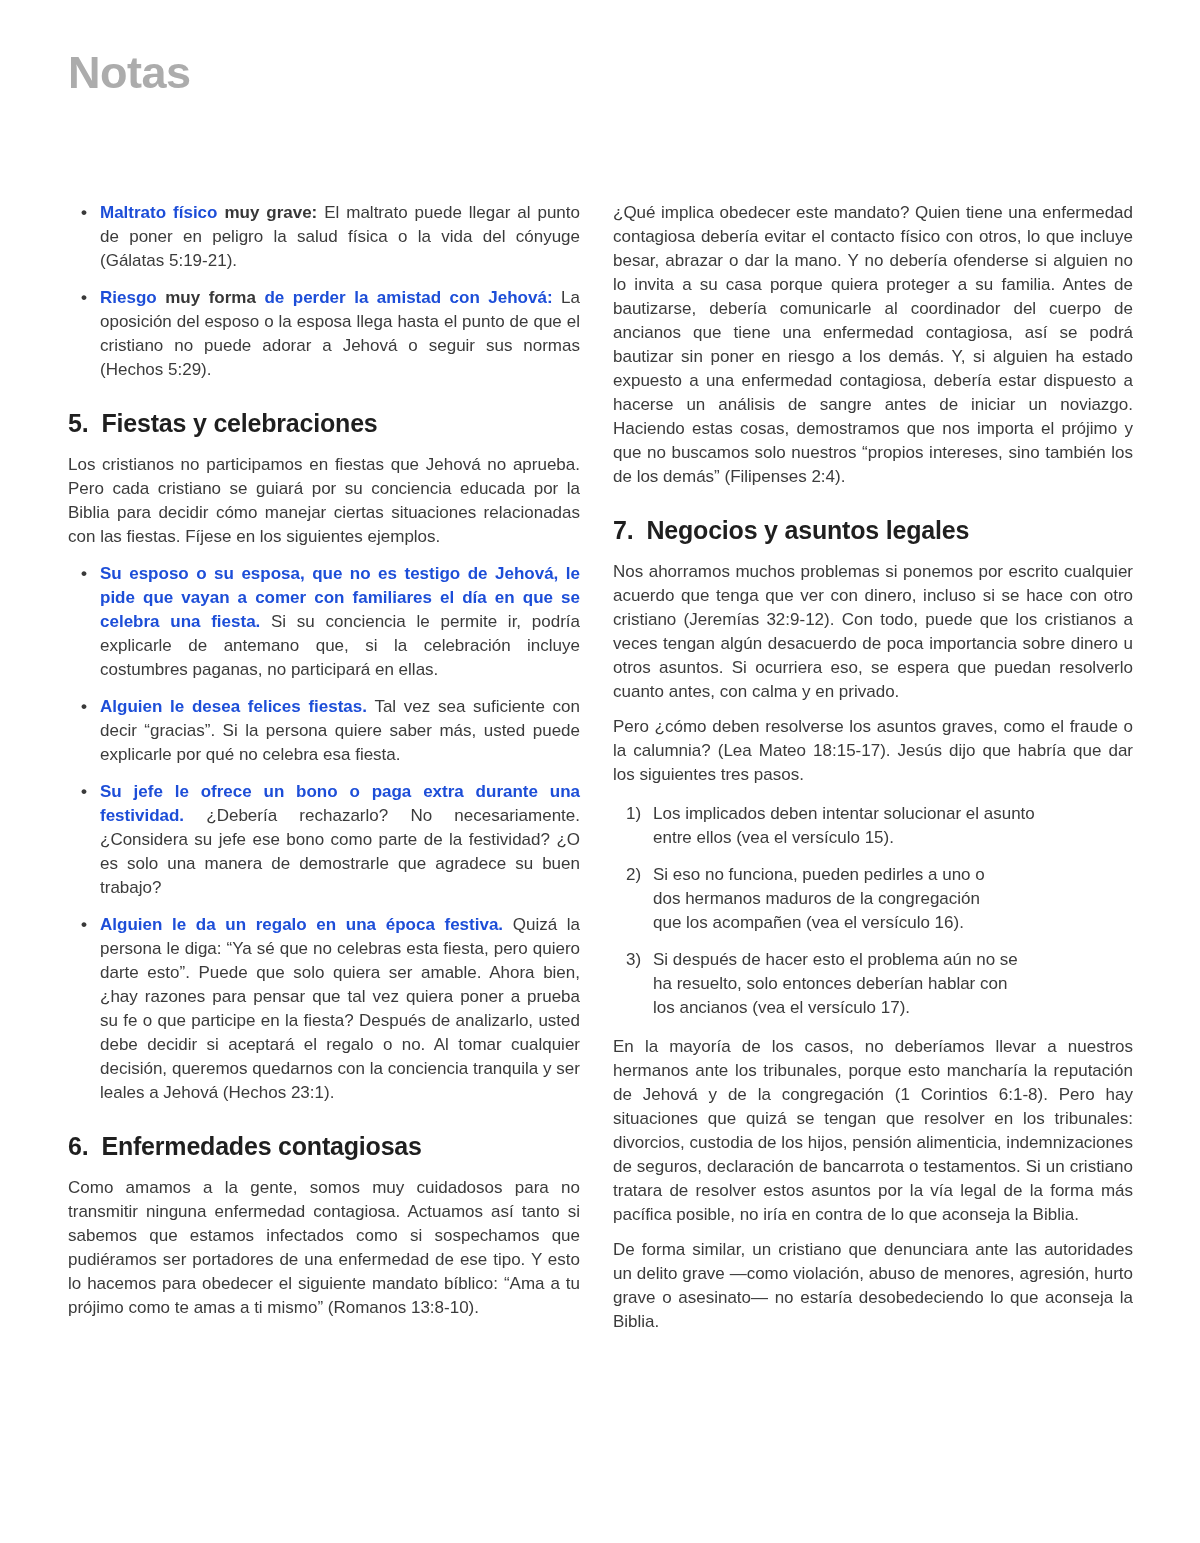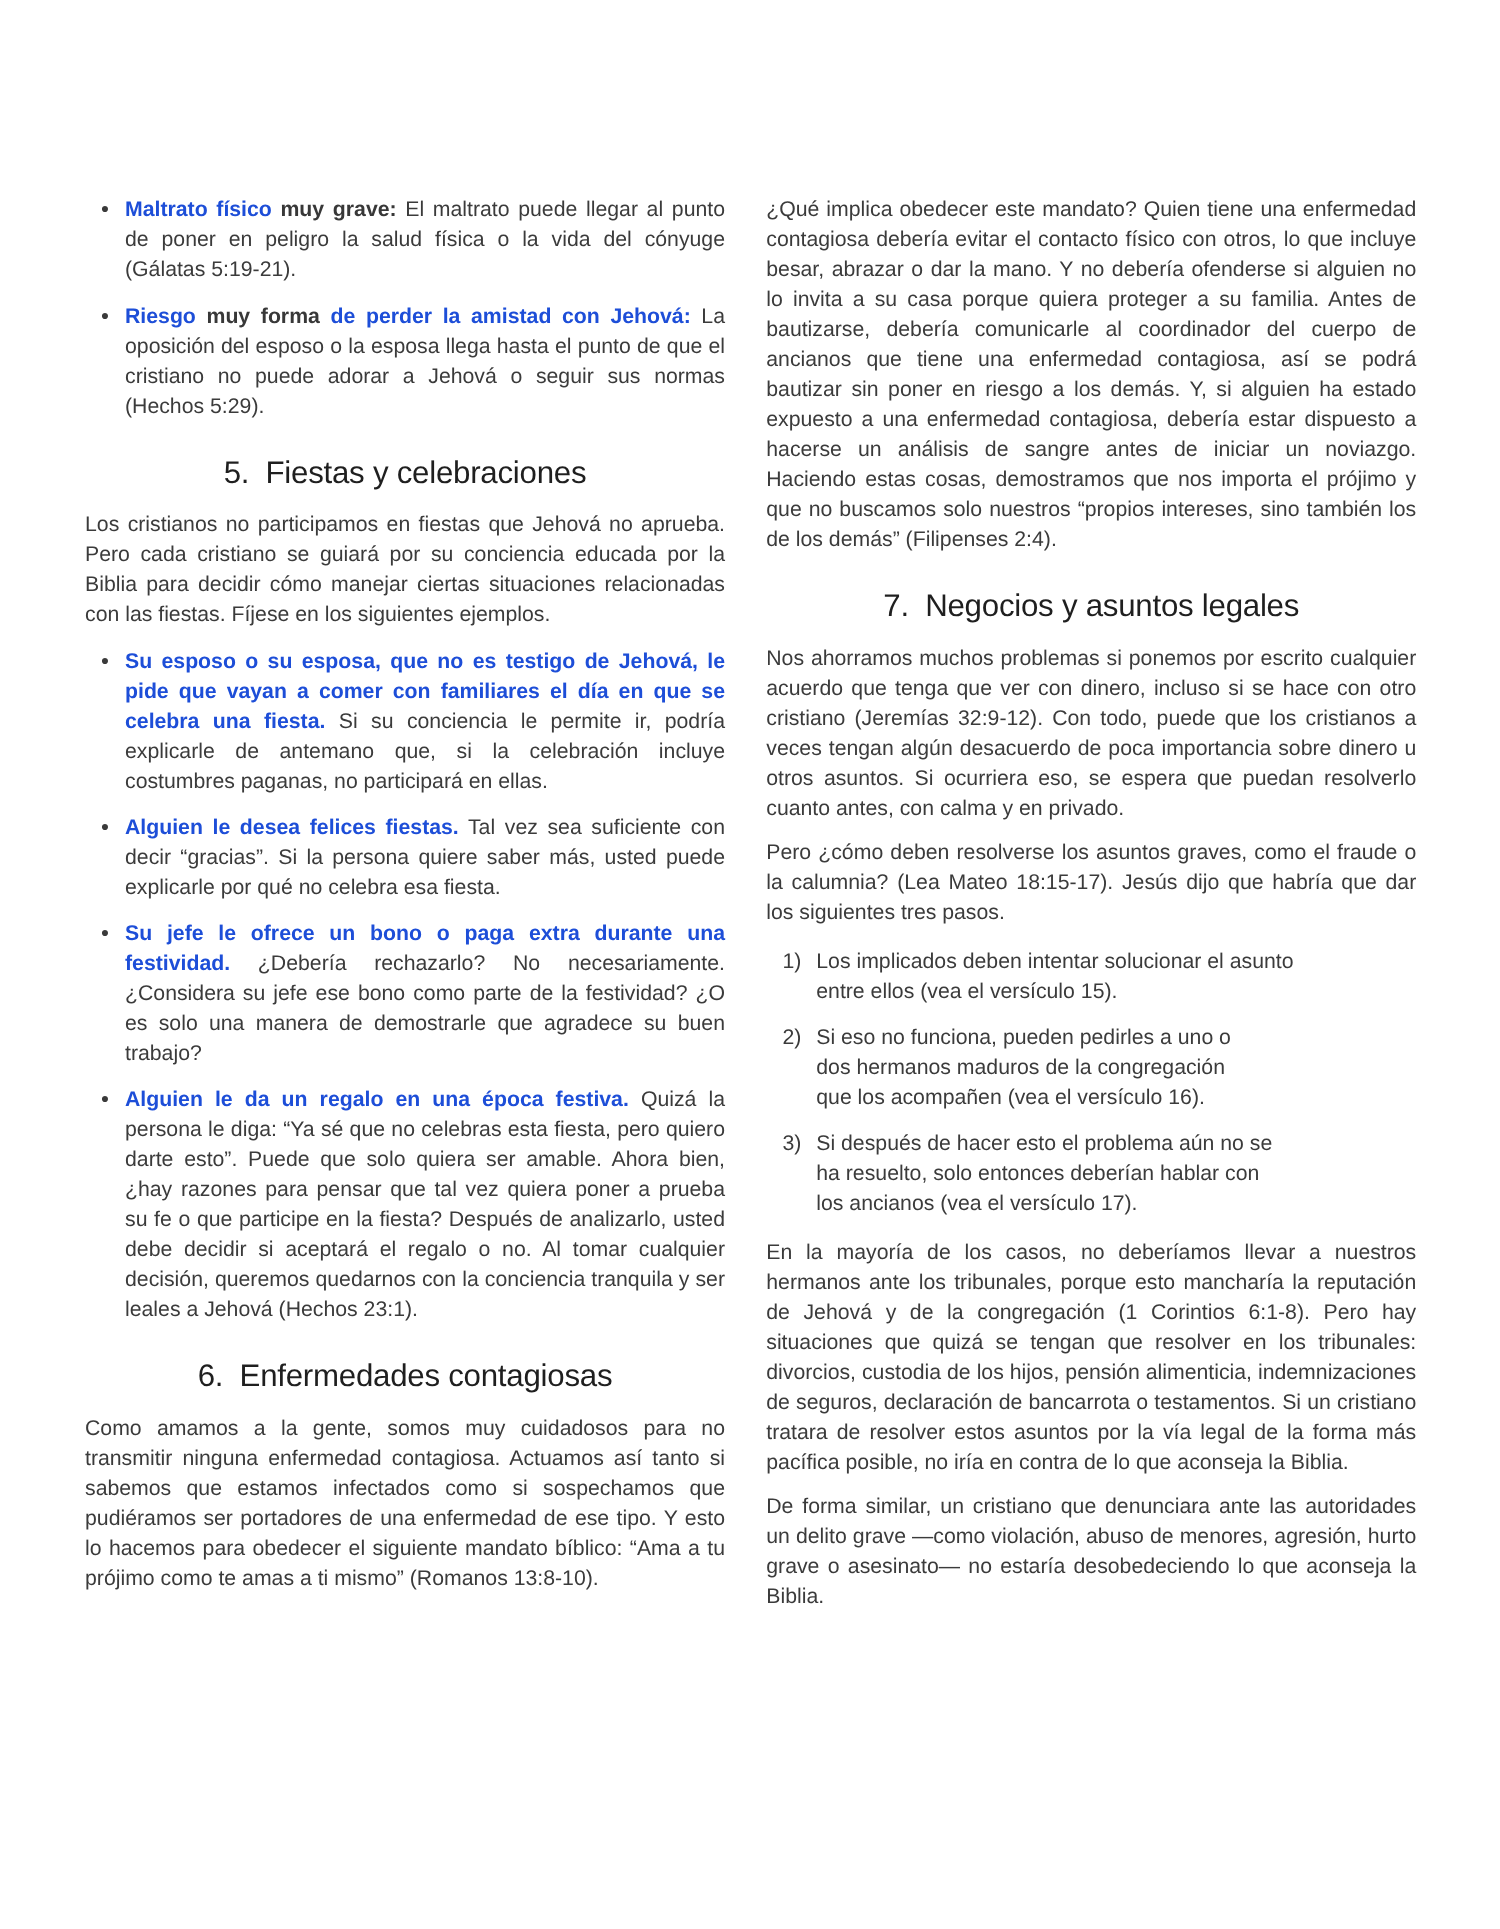--- a/index.html
+++ b/index.html
@@ -73,25 +73,24 @@
     color: #1d4ed8;
   }
   .lead-italic {
     font-weight: 700;
     color: #383838;
   }
 
   h2.section-heading {
     font-size: 25px;
     line-height: 1.15;
-    font-weight: 400;
+    font-weight: 700;
     color: #1f1f1f;
     margin: 27px 0 15px 0;
     letter-spacing: -0.2px;
-    text-align: center;
   }
   h2.section-heading .h-num { margin-right: 13px; }
 
   ol.steps {
     list-style: none;
     margin: 15px 0 15px 0;
     padding: 0 0 0 13px;
   }
   ol.steps li {
     display: flex;
@@ -103,20 +102,21 @@
   ol.steps .step-text {
     white-space: pre-line;
     text-align: left;
   }
 </style>
 </head>
 <body>
 
 <div class="page">
 
+  <h1 class="page-title">Notas</h1>
 
   <div class="columns">
 
     <div class="col col-left">
 
       <ul class="bullets first">
         <li>
           <span class="lead">Maltrato físico </span><span class="lead-italic">muy grave:</span><span class="lead"></span><span> El maltrato puede llegar al punto de poner en peligro la salud física o la vida del cónyuge (Gálatas 5:19-21).</span>
         </li>
         <li>

